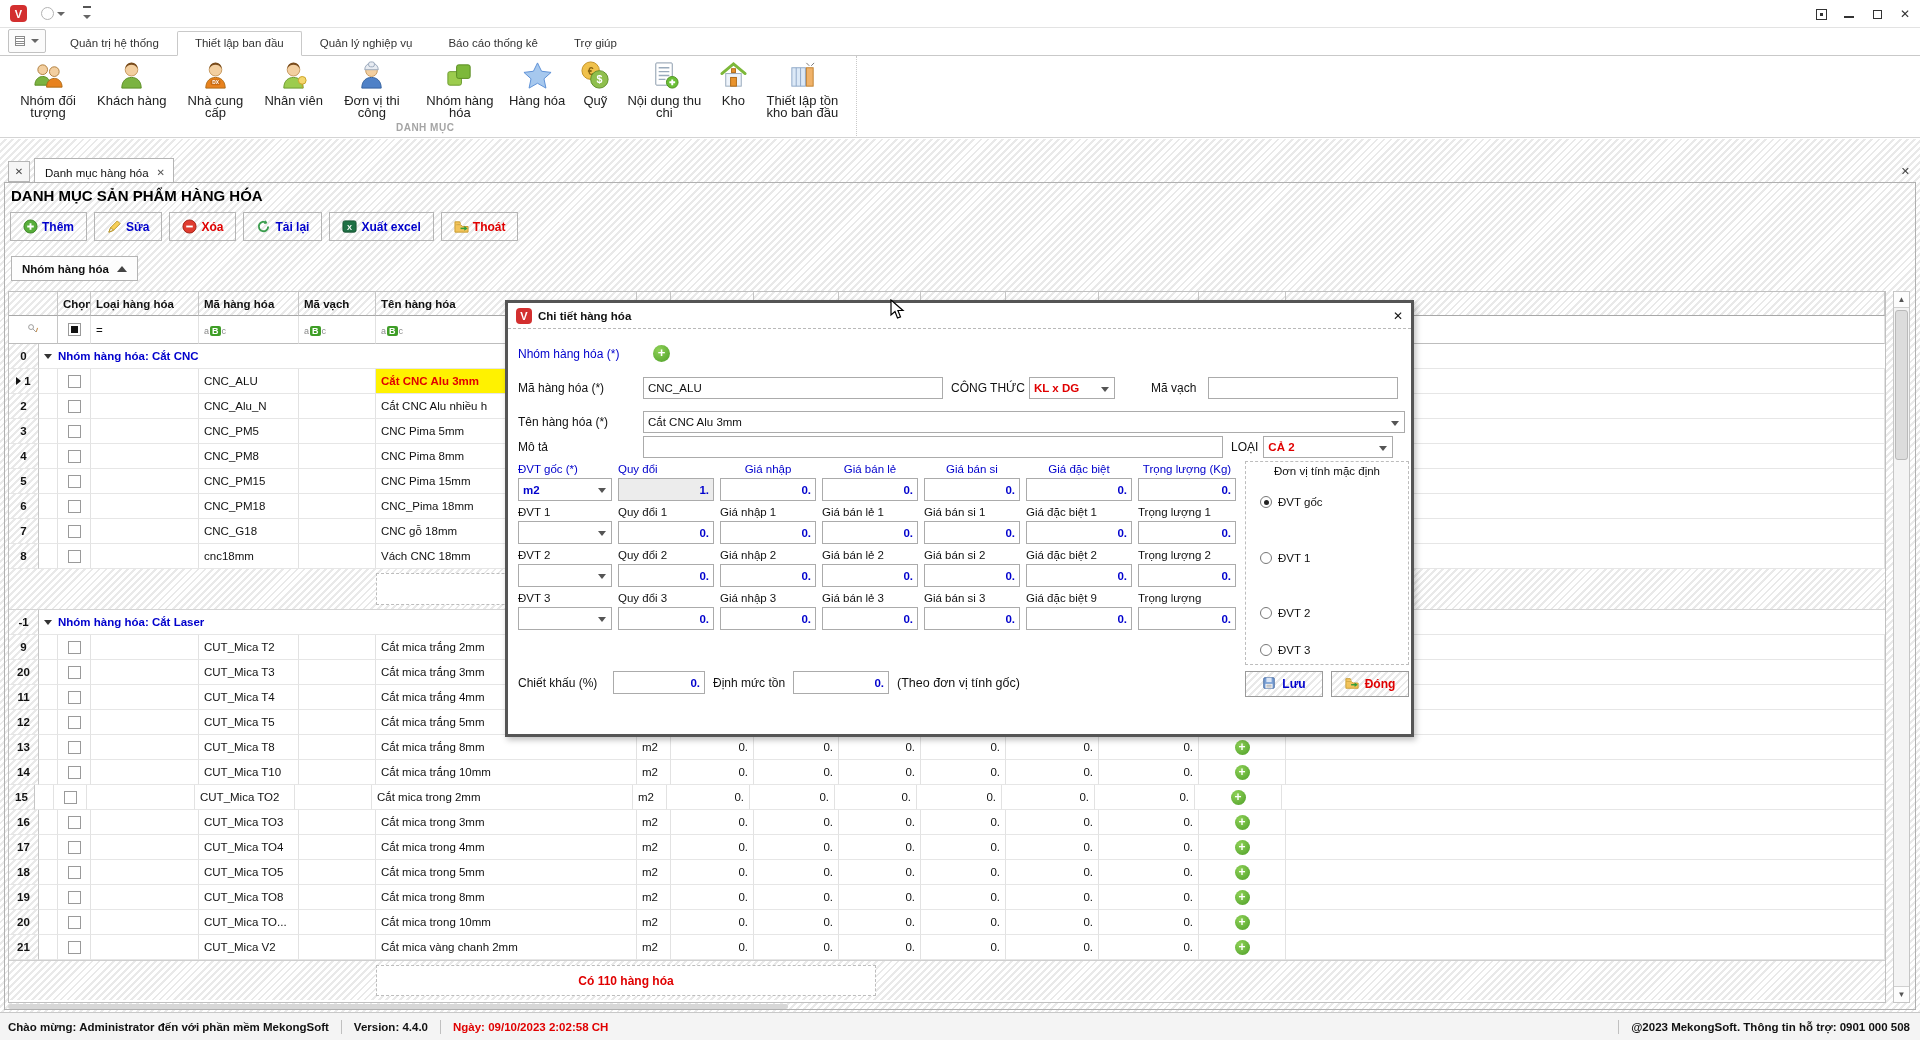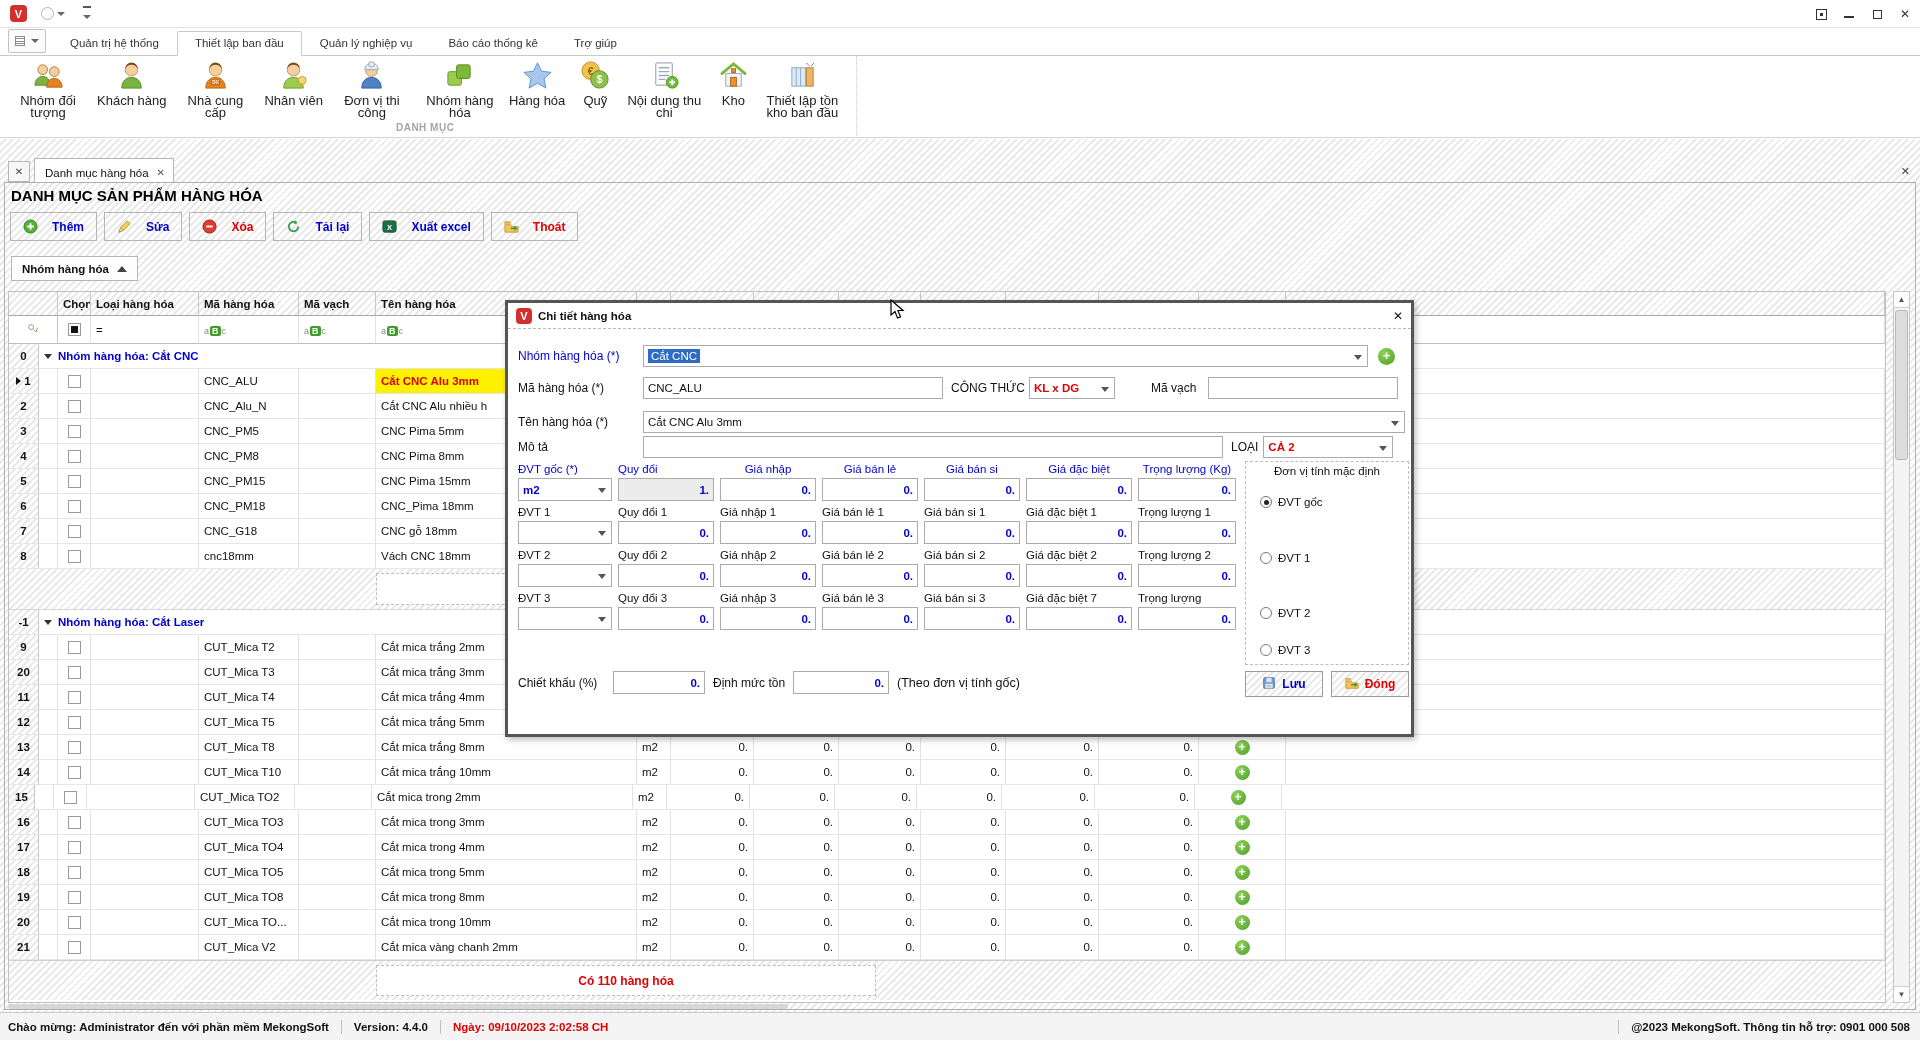--- a/index.html
+++ b/index.html
@@ -57,21 +57,21 @@
   .ts-tab { height:24px; background:#fff; border:1px solid #b5b5b5; border-bottom:none; padding:4px 8px 0 10px;
             display:flex; gap:8px; align-items:center; font-size:11.5px; color:#111; }
   .ts-x { color:#555; font-size:10px; font-weight:bold; }
   .ts-far-x { position:absolute; right:10px; bottom:4px; color:#444; font-size:11px; font-weight:bold; }
 
   
   #panel { position:absolute; left:4px; top:43px; width:1912px; height:828px; border:1px solid #b0b0b0; }
   #page-title { position:absolute; left:6px; top:4px; font-size:15px; font-weight:bold; color:#000; }
 
   #toolbar { position:absolute; left:5px; top:29px; display:flex; gap:7px; }
-  .tbtn { height:29px; border:1px solid #b5b5b5; display:flex; align-items:center; gap:14px; padding:0 12px;
+  .tbtn { height:29px; border:1px solid #b5b5b5; display:flex; align-items:center; gap:4px; padding:0 12px;
           font-weight:bold; font-size:12px; }
   .tbtn svg { width:15px; height:15px; }
   .tblue { color:#0000cc; } .tred { color:#e00000; }
 
   #group-btn { position:absolute; left:6px; top:73px; height:25px; border:1px solid #b5b5b5; background:#fdfdfd;
                display:flex; align-items:center; gap:8px; padding:0 10px; font-weight:bold; font-size:11.5px; }
   .tri-up { width:0; height:0; border-left:5px solid transparent; border-right:5px solid transparent;
             border-bottom:6px solid #444; }
 
   
@@ -903,23 +903,20 @@
 
 <div id="dialog">
   <div id="dlg-title">
     <div class="vlogo">V</div>
     <b>Chi tiết hàng hóa</b>
     <span id="dlg-close">✕</span>
   </div>
 
   <div class="dlg-row" style="left:10px;top:42px;">
     <span class="dlbl blue" style="width:125px;">Nhóm hàng hóa (*)</span>
-    <span class="din combo" style="width:725px;">
-        <span class="hl">Cắt CNC</span>
-      </span>
     <span class="plus-dlg" style="margin-left:10px;">+</span>
   </div>
 
   <div class="dlg-row" style="left:10px;top:74px;">
     <span class="dlbl" style="width:125px;">Mã hàng hóa (*)</span>
     <span class="din" style="width:300px;">
         <span></span>
         <span>CNC_ALU</span>
       </span>
     <span class="dlbl" style="margin-left:8px;">CÔNG THỨC</span>
@@ -1011,21 +1008,21 @@
           <span class="ug-cell ug-num" style="width:96px;">0.</span>
           <span class="ug-cell ug-num" style="width:106px;">0.</span>
           <span class="ug-cell ug-num" style="width:98px;">0.</span>
         </div>
         <div style="display:flex;gap:6px;margin:5px 0 3px 0;">
           <span class="ug-lbl" style="width:94px;">ĐVT 3</span>
           <span class="ug-lbl" style="width:96px;">Quy đổi 3</span>
           <span class="ug-lbl" style="width:96px;">Giá nhập 3</span>
           <span class="ug-lbl" style="width:96px;">Giá bán lẻ 3</span>
           <span class="ug-lbl" style="width:96px;">Giá bán si 3</span>
-          <span class="ug-lbl" style="width:106px;">Giá đặc biệt 7</span>
+          <span class="ug-lbl" style="width:106px;">Giá đặc biệt 9</span>
           <span class="ug-lbl" style="width:98px;">Trọng lượng</span>
         </div>
         <div style="display:flex;gap:6px;">
           <span class="ug-cell combo" style="width:94px;">
             <span class="blueval"></span>
           </span>
           <span class="ug-cell ug-num" style="width:96px;">0.</span>
           <span class="ug-cell ug-num" style="width:96px;">0.</span>
           <span class="ug-cell ug-num" style="width:96px;">0.</span>
           <span class="ug-cell ug-num" style="width:96px;">0.</span>

